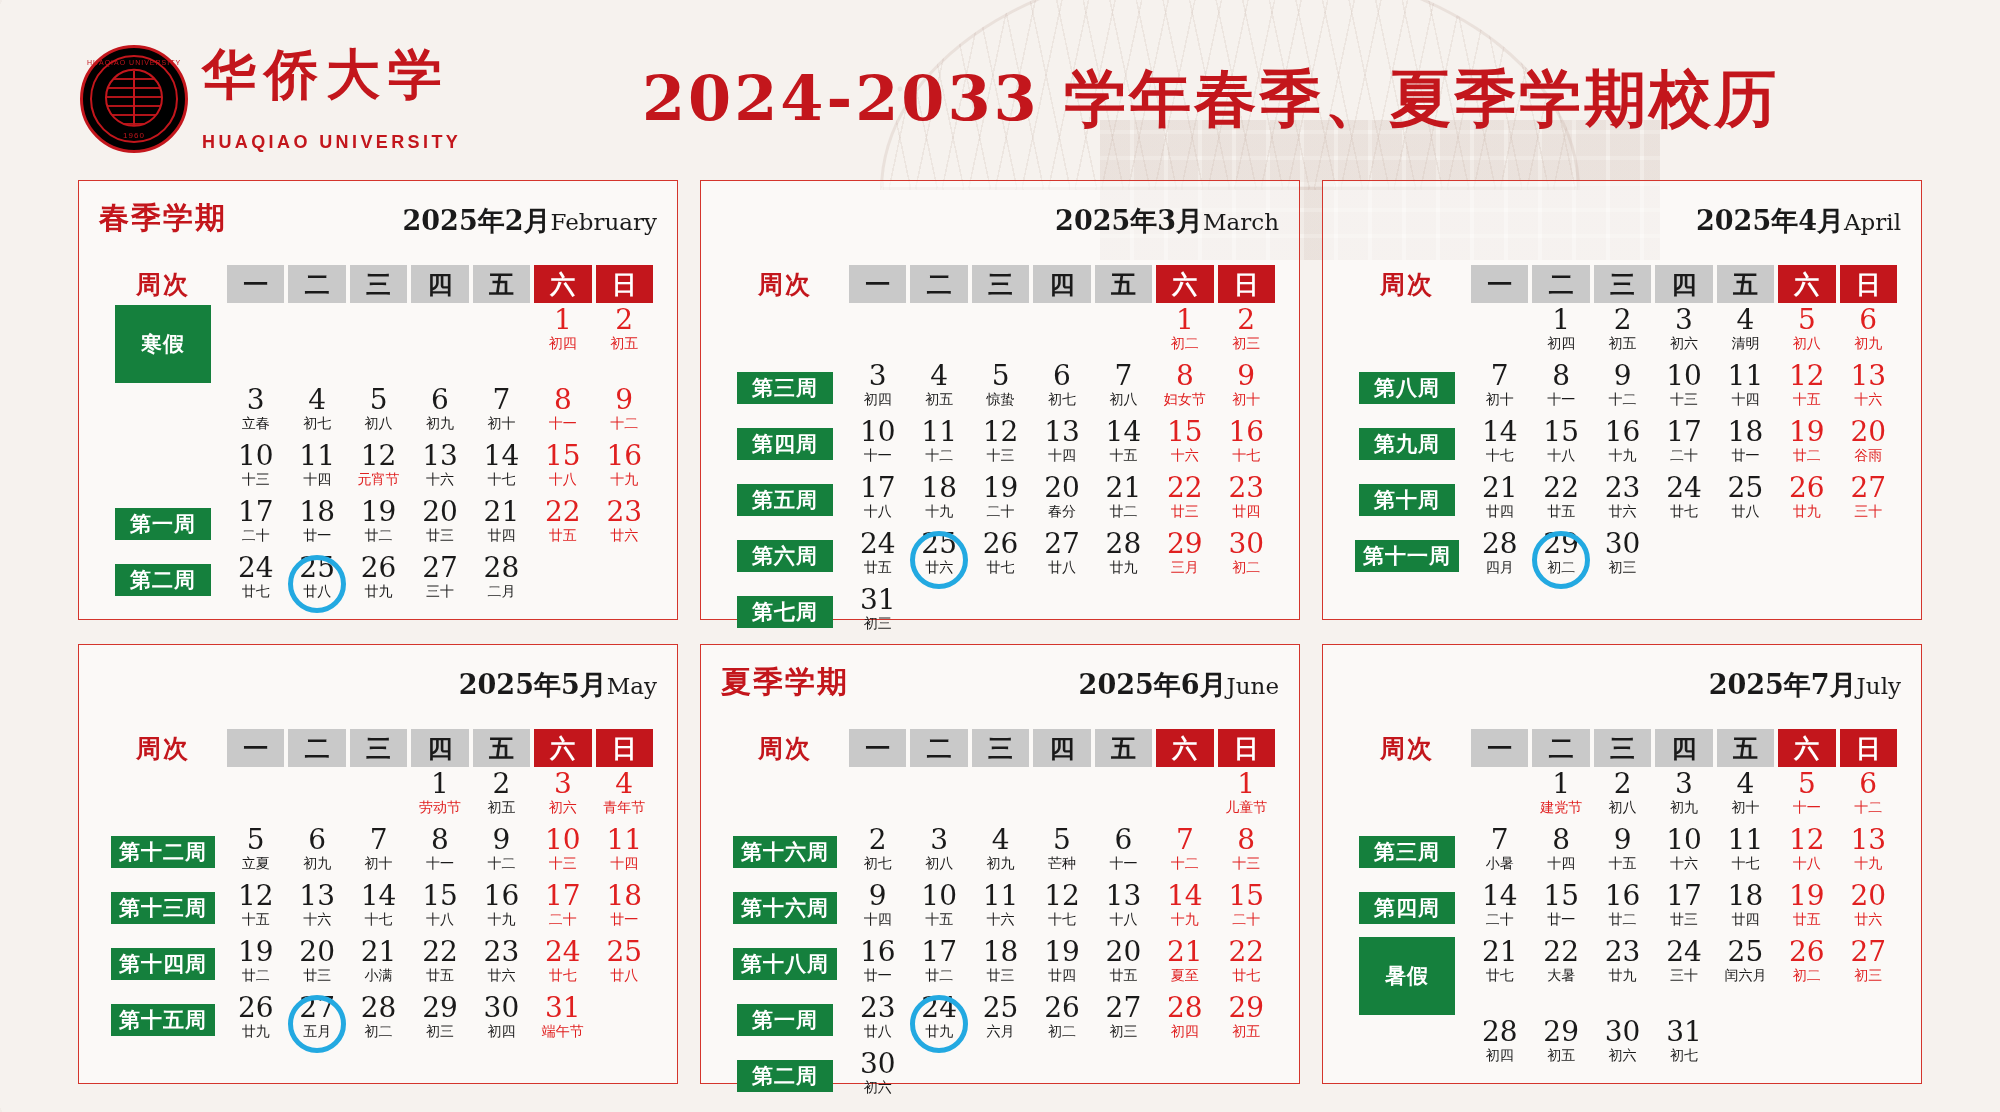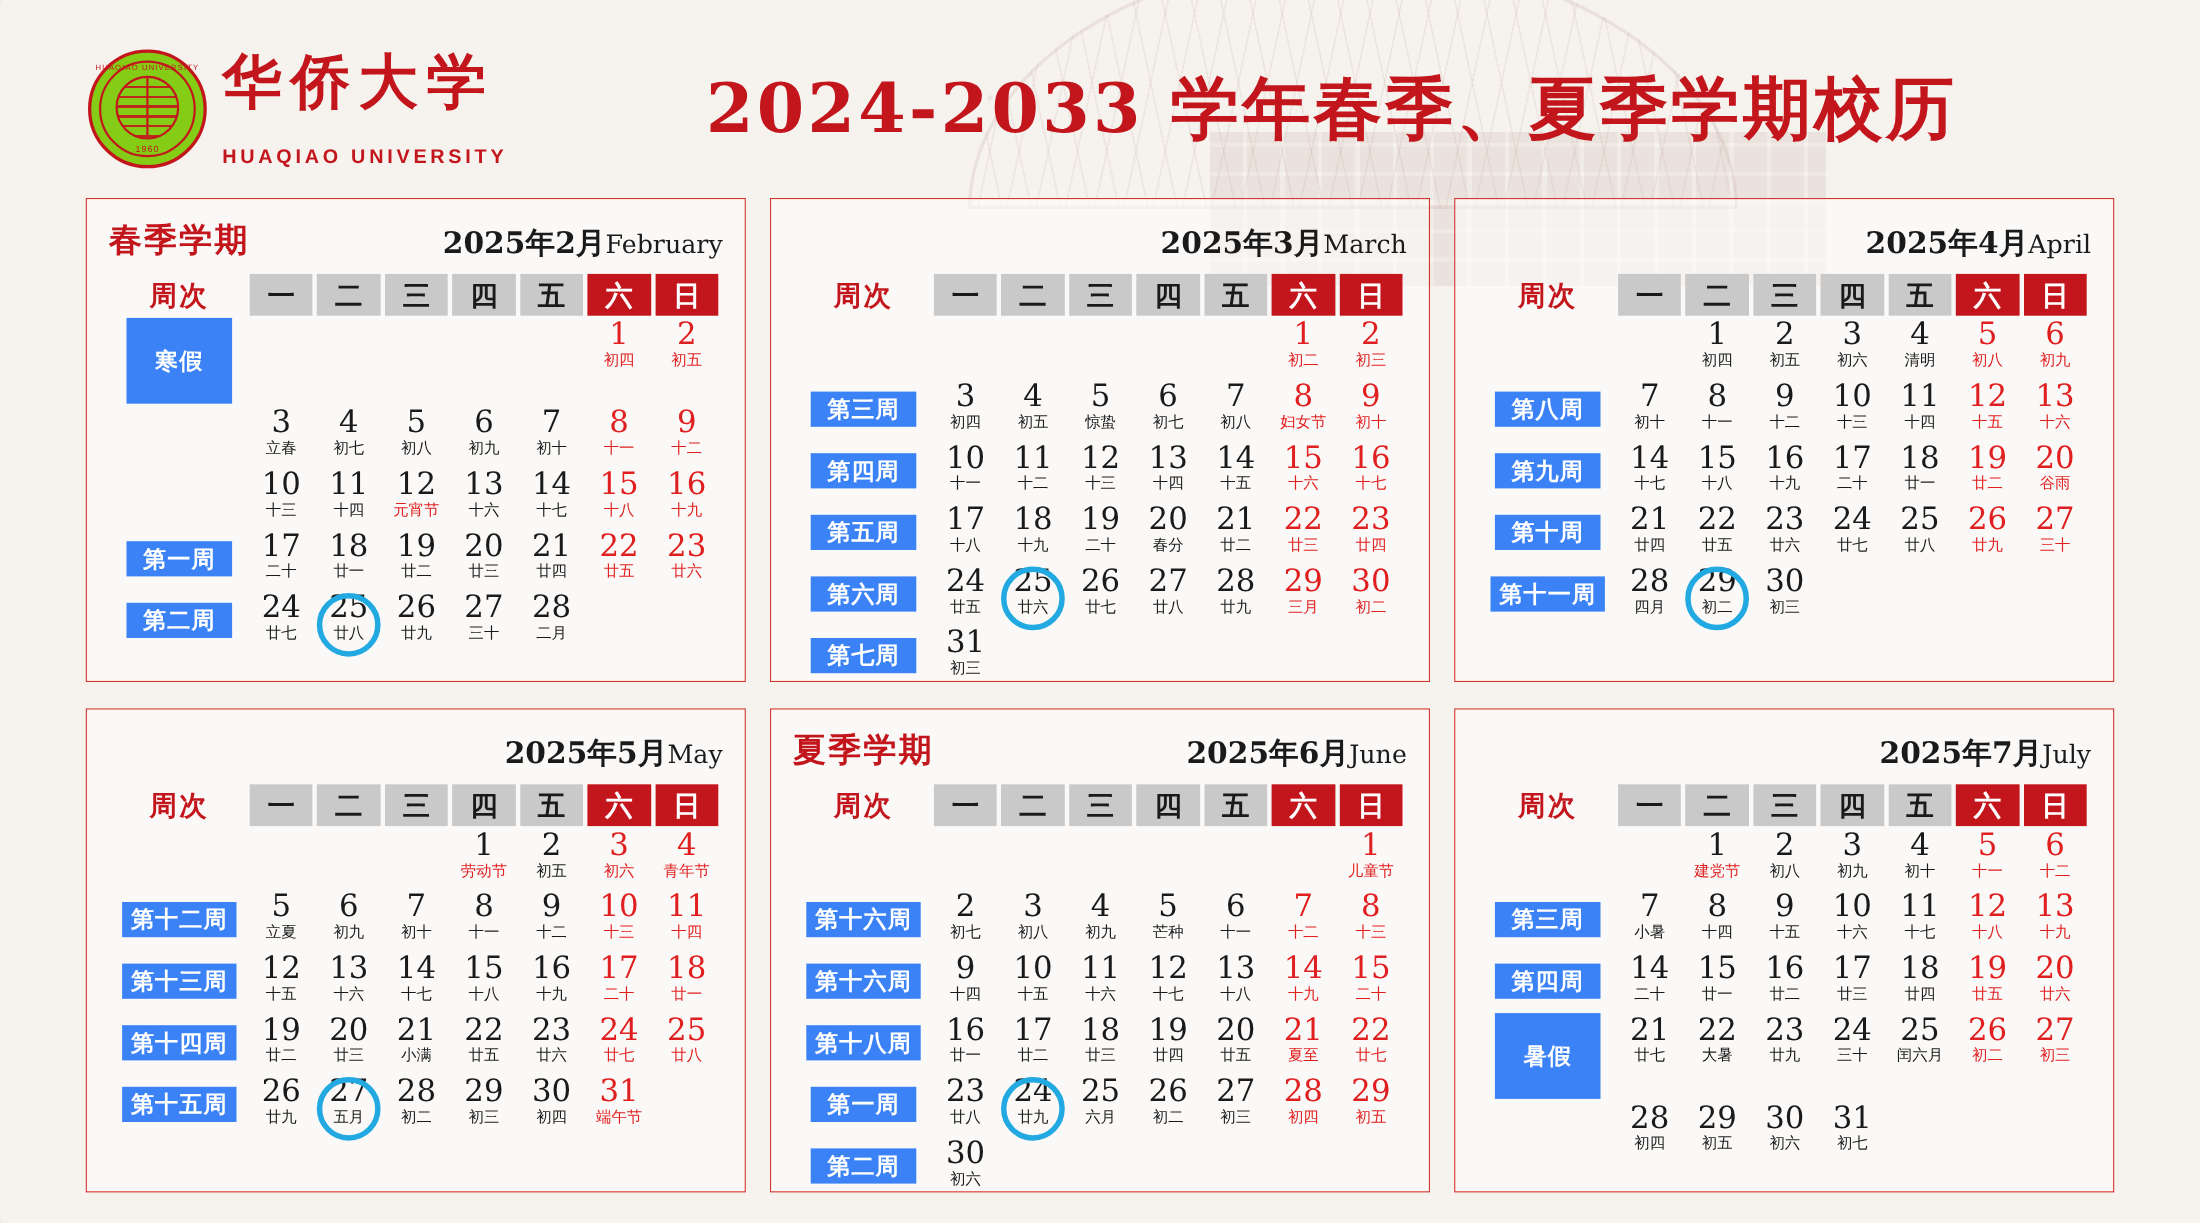--- a/index.html
+++ b/index.html
@@ -36,21 +36,21 @@
       repeating-linear-gradient(0deg, rgba(195,172,162,0.10) 0 22px, transparent 22px 26px);
     pointer-events:none;
   }
 
   
   .header{ position:relative; height:180px; padding:18px 60px 0 80px; display:flex; align-items:center; }
   .logo-wrap{ display:flex; align-items:center; gap:14px; }
   .logo-seal{
     width:108px; height:108px; border-radius:50%;
     border:3px solid #c3161c; position:relative; flex:none;
-    background:#84cc16;
+    background:#000000;
   }
   .logo-seal:before{
     content:""; position:absolute; inset:7px; border-radius:50%;
     border:2px solid #c3161c;
   }
   .logo-seal .globe{
     position:absolute; left:50%; top:50%; transform:translate(-50%,-52%);
     width:58px; height:58px; border-radius:50%;
     border:2px solid #c3161c;
     background:
@@ -104,34 +104,34 @@
     color:#c3161c; font-size:30px; font-weight:bold; letter-spacing:2px;
     font-family:"DejaVu Serif", serif;
   }
   .month-label{
     margin-left:auto; color:#1a1a1a; font-size:27px; font-weight:bold;
     font-family:"DejaVu Serif", serif;
   }
   .month-label .en{ font-weight:normal; font-size:23px; }
 
   
-  table.cal{ width:100%; border-collapse:separate; border-spacing:4px 2px; margin-top:8px; table-layout:fixed; }
+  table.cal{ width:100%; border-collapse:separate; border-spacing:4px 2px; margin-top:24px; table-layout:fixed; }
   table.cal th, table.cal td{ padding:0; }
   .wk-head{
     color:#c3161c; font-size:25px; font-weight:bold; letter-spacing:2px; text-align:center;
     font-family:"DejaVu Serif", serif;
   }
   th.dow{
     background:#c9c9c9; color:#1a1a1a; font-size:25px; font-weight:bold;
     height:38px; text-align:center; font-family:"DejaVu Serif", serif;
   }
   th.dow.wend{ background:#c3161c; color:#fff; }
   td.wk{ text-align:center; vertical-align:middle; }
   .wk-pill{
-    display:inline-block; background:#3b82f6; color:#fff;
+    display:inline-block; background:#15803d; color:#fff;
     font-size:21px; font-weight:bold; letter-spacing:1px;
     padding:5px 8px; min-width:96px; text-align:center; line-height:1.05;
     font-family:"DejaVu Serif", serif;
   }
   .wk-pill.tall{ padding:28px 8px; }
   td.day{ text-align:center; vertical-align:top; height:54px; position:relative; }
   .d-num{ font-size:28px; line-height:1.05; color:#1a1a1a; font-family:"DejaVu Serif", serif; }
   .d-sub{ font-size:14px; line-height:1.2; color:#1a1a1a; margin-top:1px; }
   td.day.red .d-num, td.day.red .d-sub{ color:#e02020; }
   td.day.fest .d-sub{ color:#e02020; }

